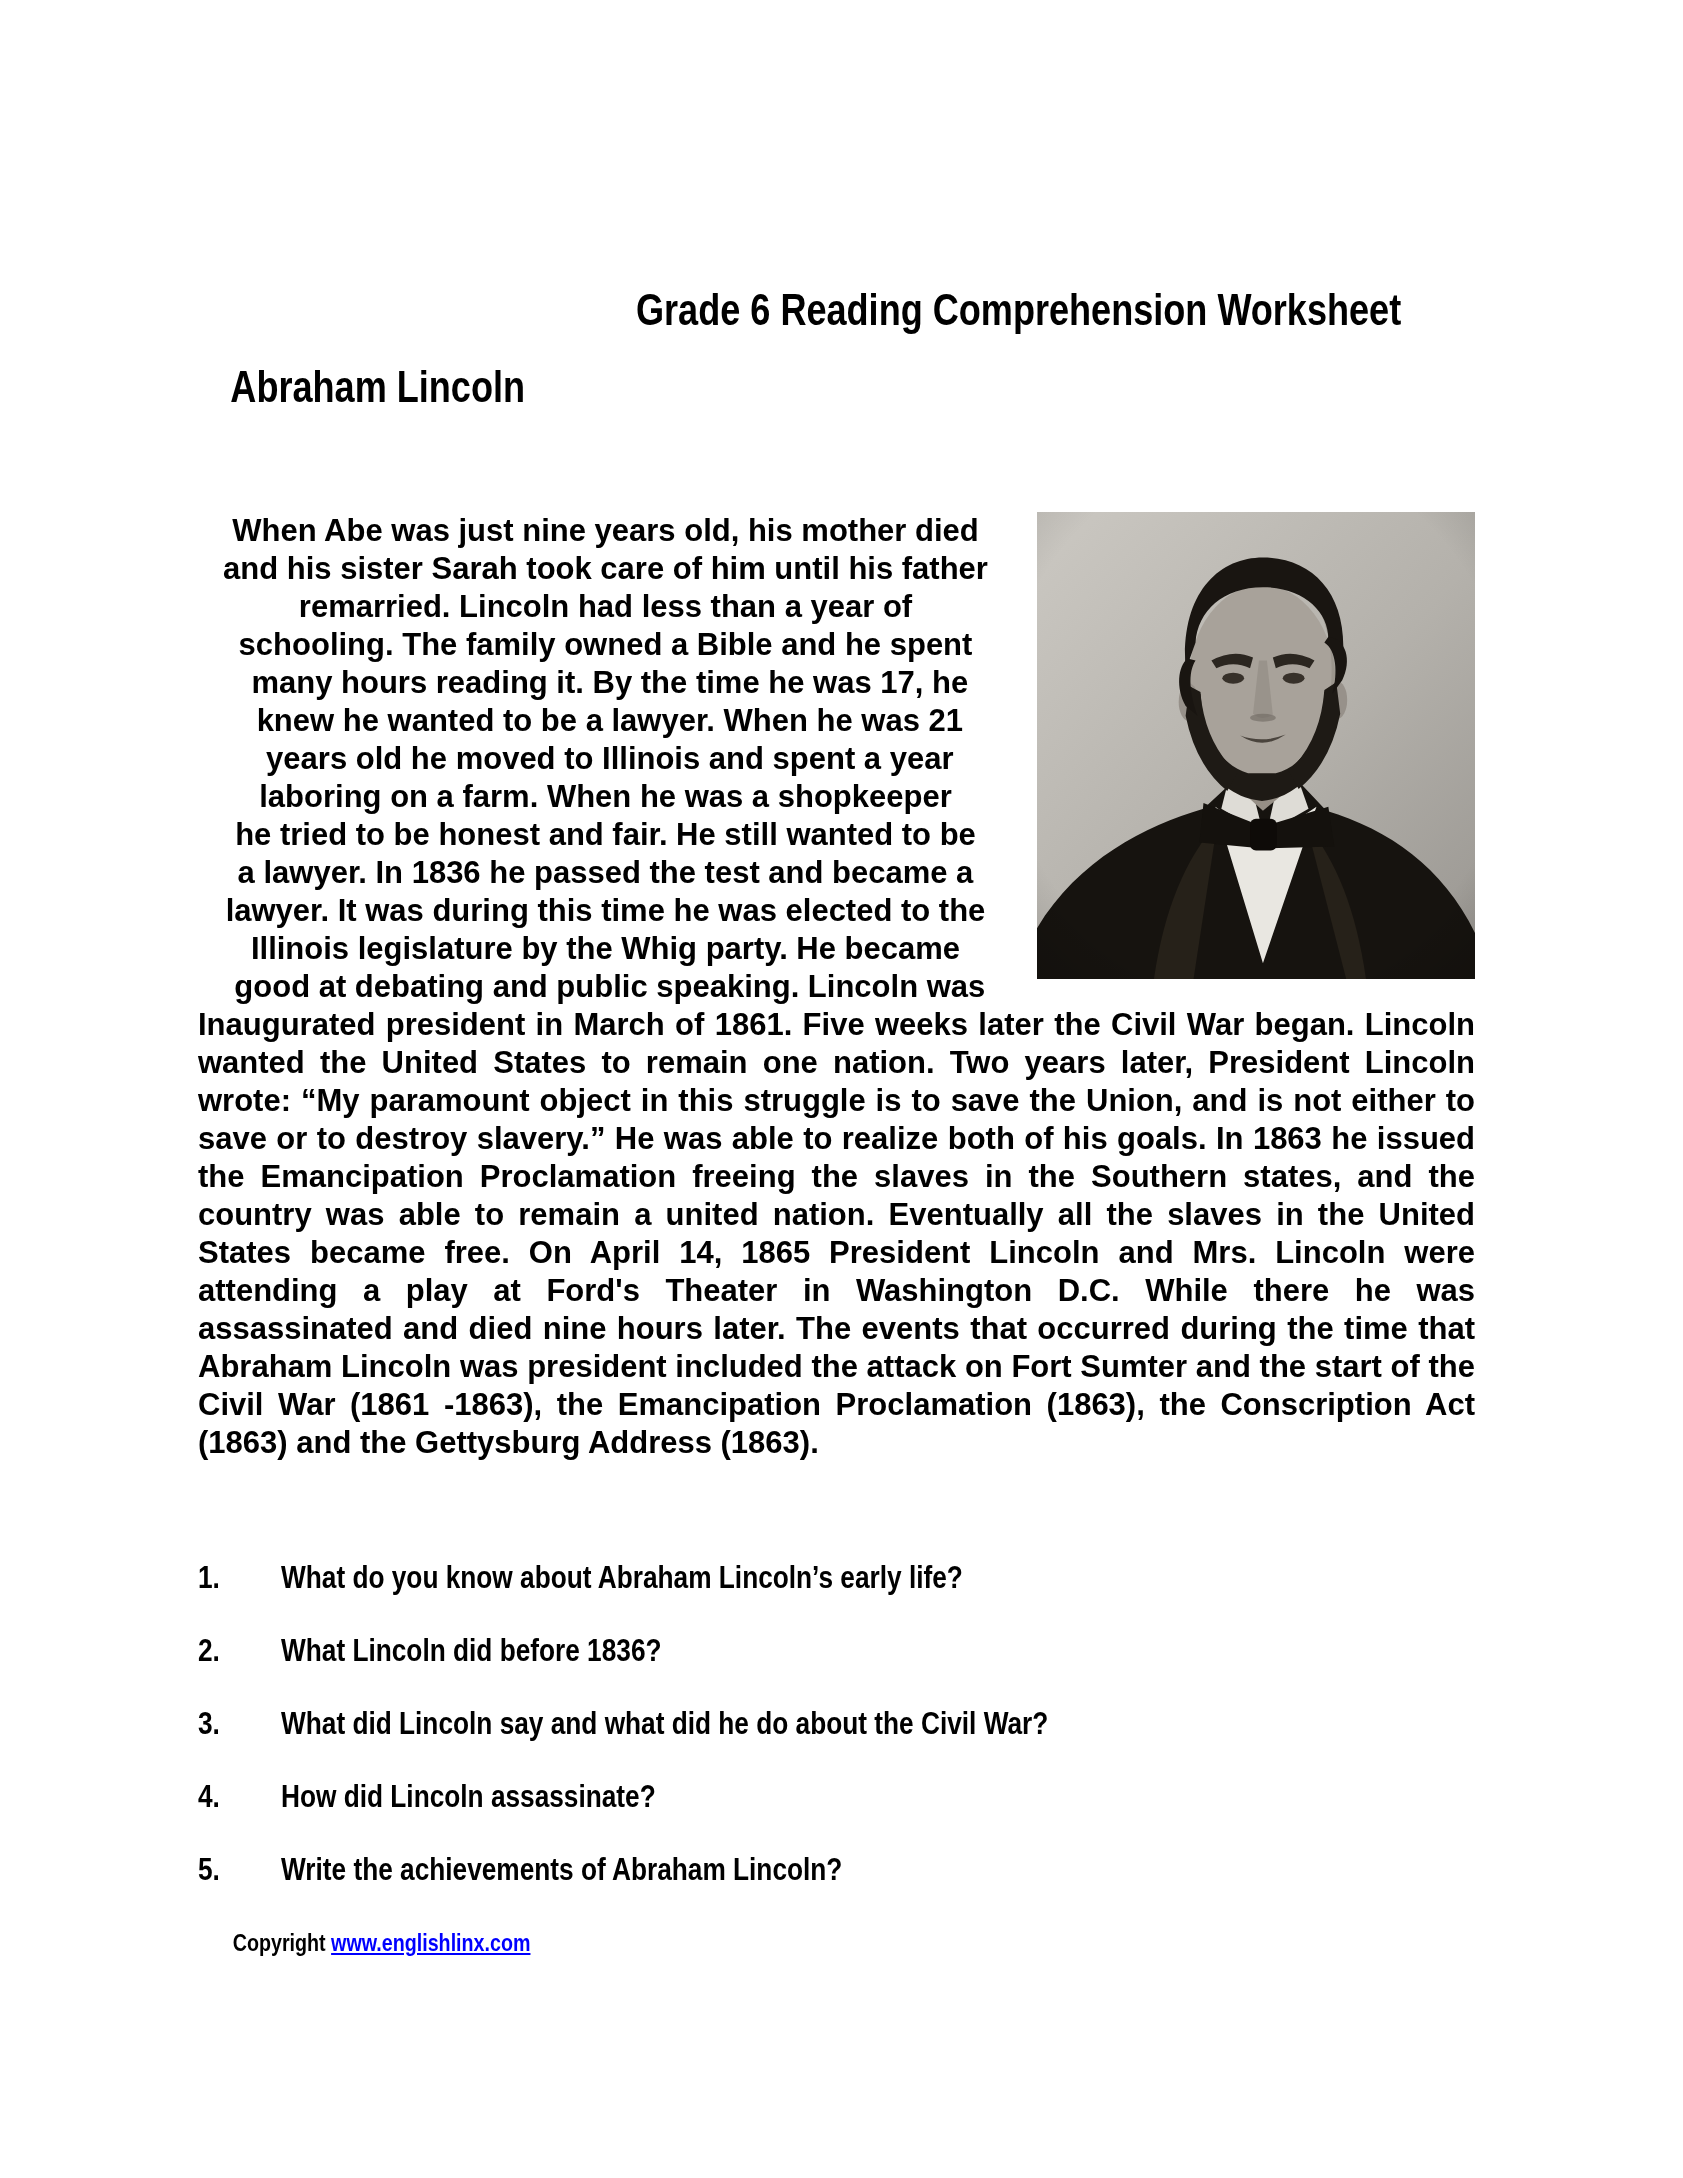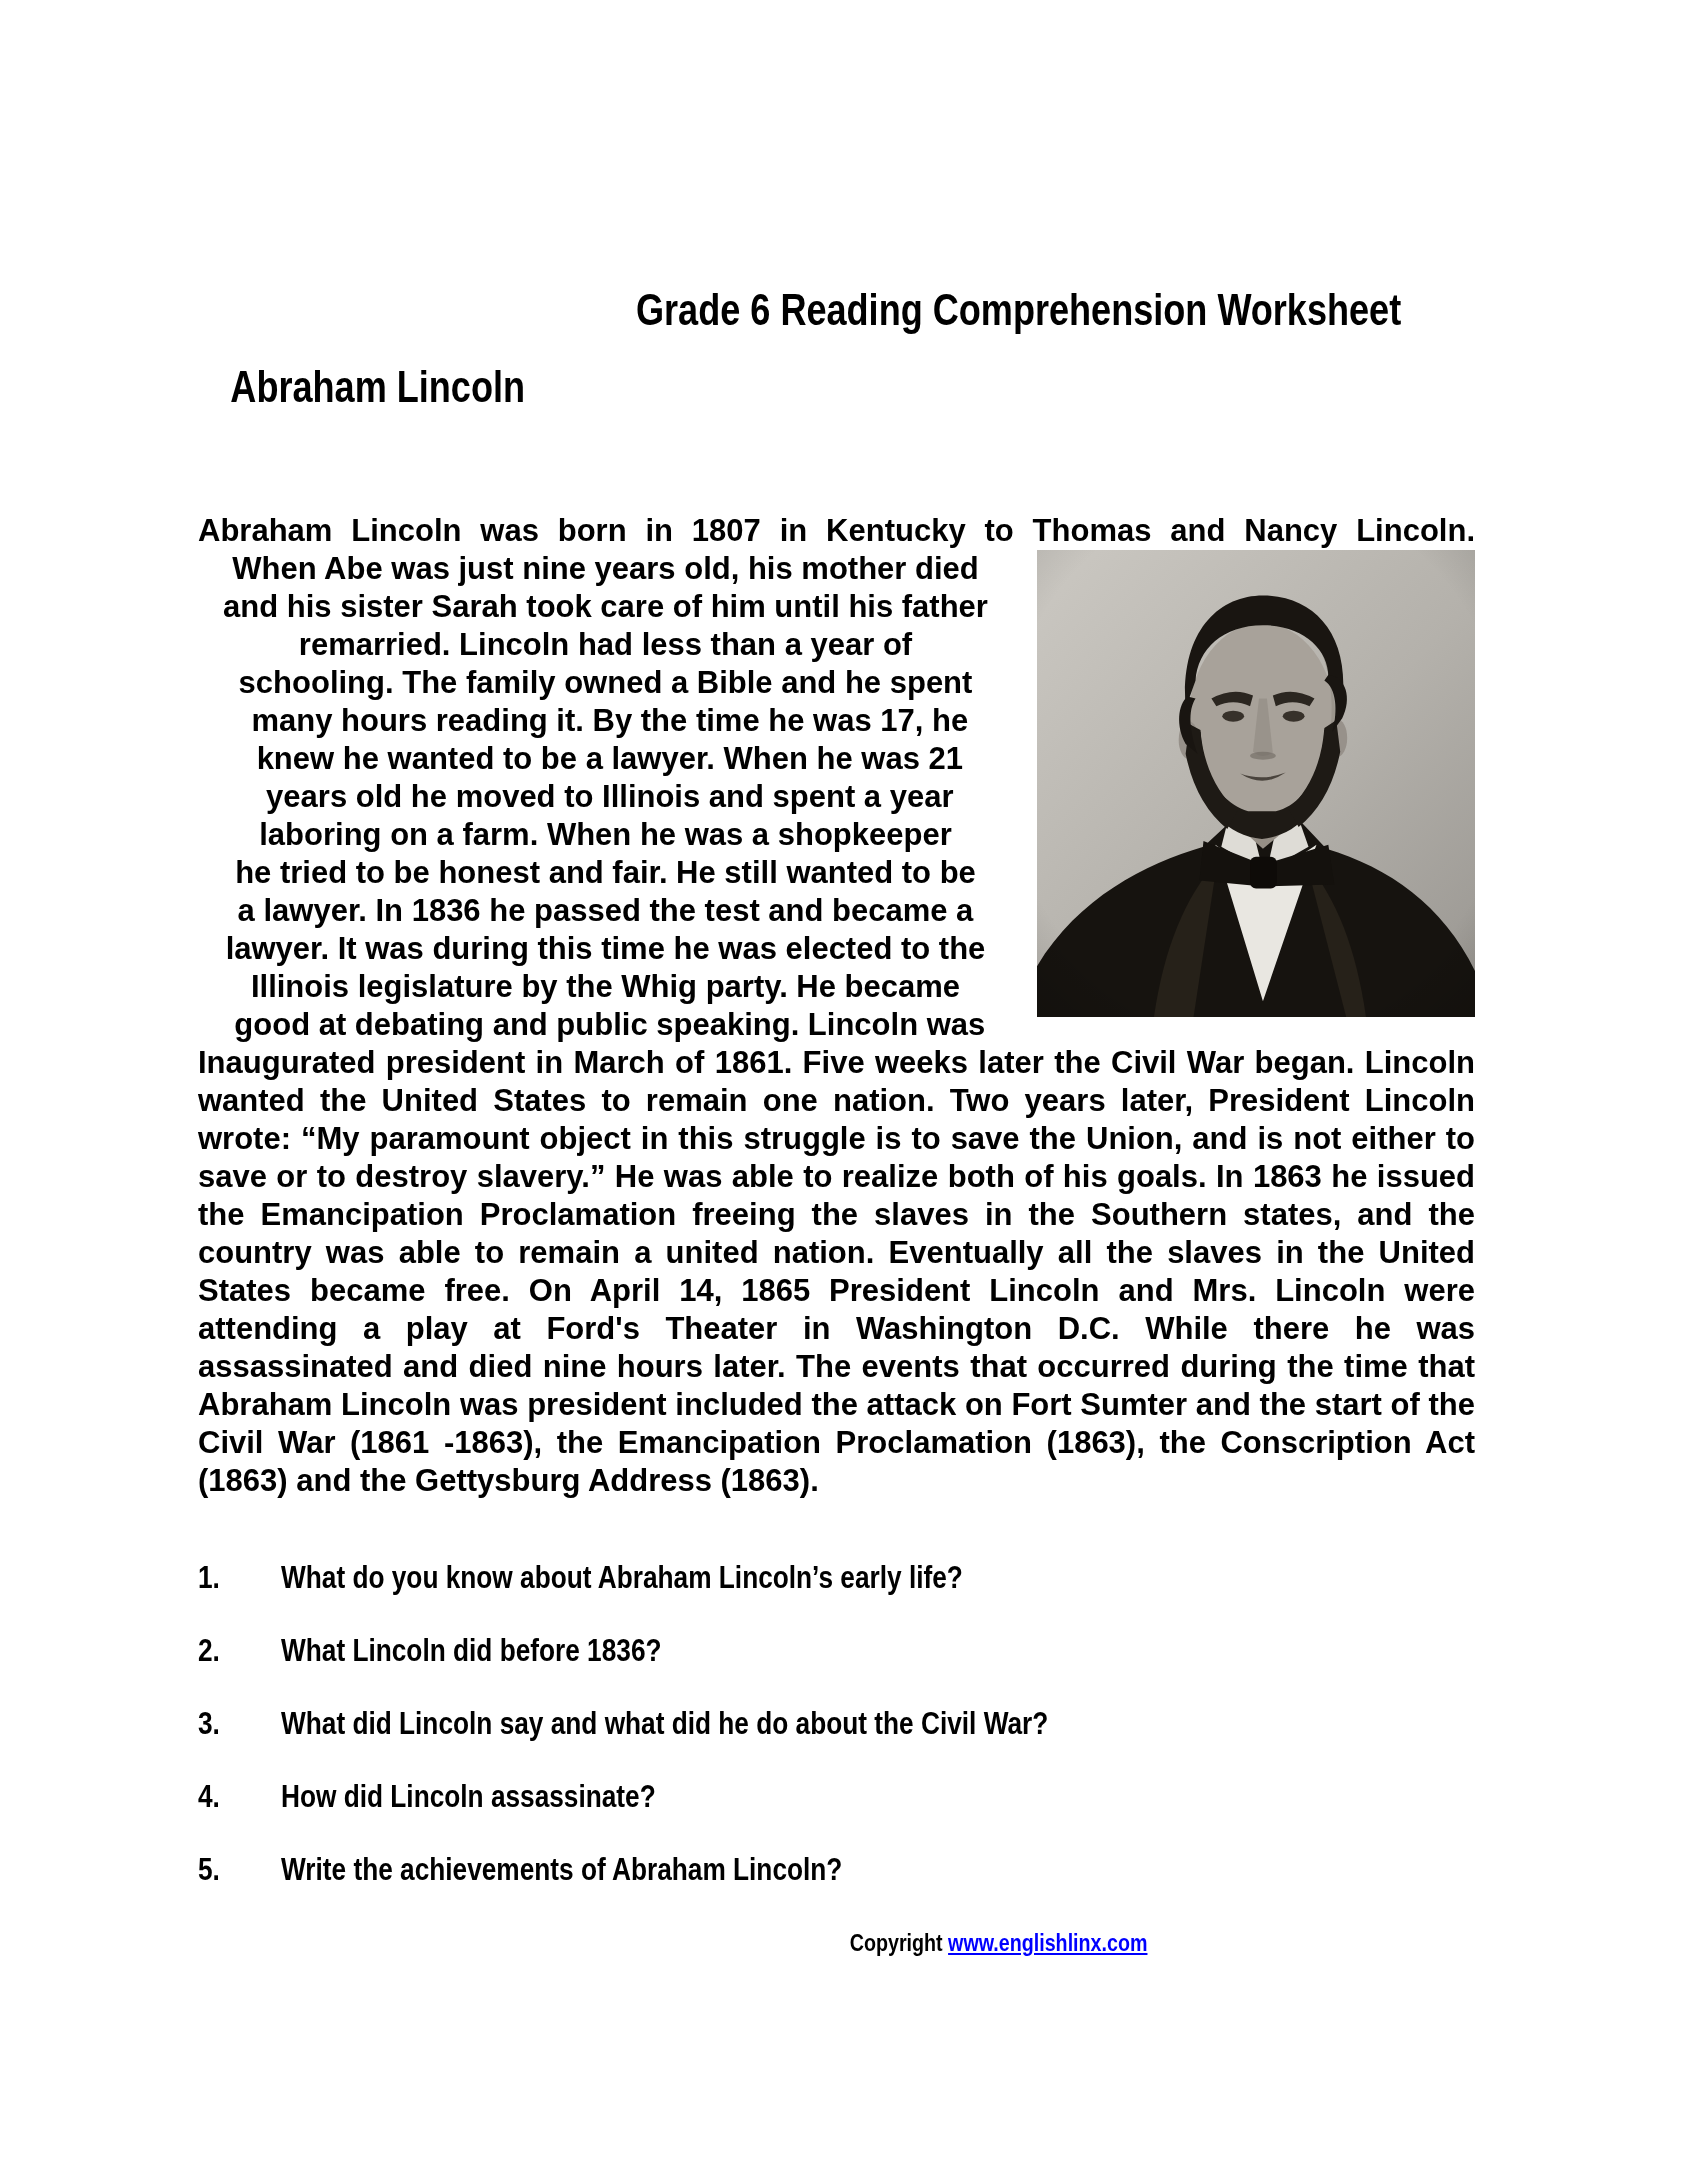--- a/index.html
+++ b/index.html
@@ -28,39 +28,38 @@
   .p-wrapped{white-space:pre-line;text-align:center;}
   .p-rest{clear:right;text-align:justify;}
 
   .answers{position:absolute;left:198px;top:1558px;width:1277px;font-size:32px;line-height:38px;}
   .answers-heading{margin-bottom:16px;}
   .answers-heading .cond{text-decoration:underline;text-decoration-thickness:3px;text-underline-offset:5px;}
   .q-item{display:flex;margin-bottom:35px;}
   .q-num{flex:0 0 61px;}
   .q-text{flex:1 1 auto;margin-left:22px;}
 
-  .footer{position:absolute;left:210px;top:1929px;width:970px;text-align:right;font-size:24px;}
+  .footer{position:absolute;left:200px;top:1929px;width:970px;text-align:left;font-size:24px;}
   .footer a{color:#0000ff;text-decoration:underline;font-weight:700;}
 </style>
 </head>
 <body>
 
 <div class="page">
 
 
   <div class="title-row">
     <span class="cond-c">Grade 6 Reading Comprehension Worksheet</span>
   </div>
   <div class="subtitle-row">
     <span class="cond-c">Abraham Lincoln</span>
   </div>
 
 
   <div class="passage">
-    <div class="p-line1">Abraham Lincoln was born in 1807 in Kentucky to Thomas and Nancy Lincoln.</div>
     <div class="photo-float">
       <svg viewBox="0 0 442 472" preserveAspectRatio="none">
         <defs>
           <linearGradient id="bg" x1="0" y1="0" x2="1" y2="1">
             <stop offset="0" stop-color="#cbc8c2"></stop>
             <stop offset="0.55" stop-color="#b4b1ab"></stop>
             <stop offset="1" stop-color="#999691"></stop>
           </linearGradient>
           <radialGradient id="vig" cx="0.5" cy="0.45" r="0.8">
             <stop offset="0.72" stop-color="#000000" stop-opacity="0"></stop>

